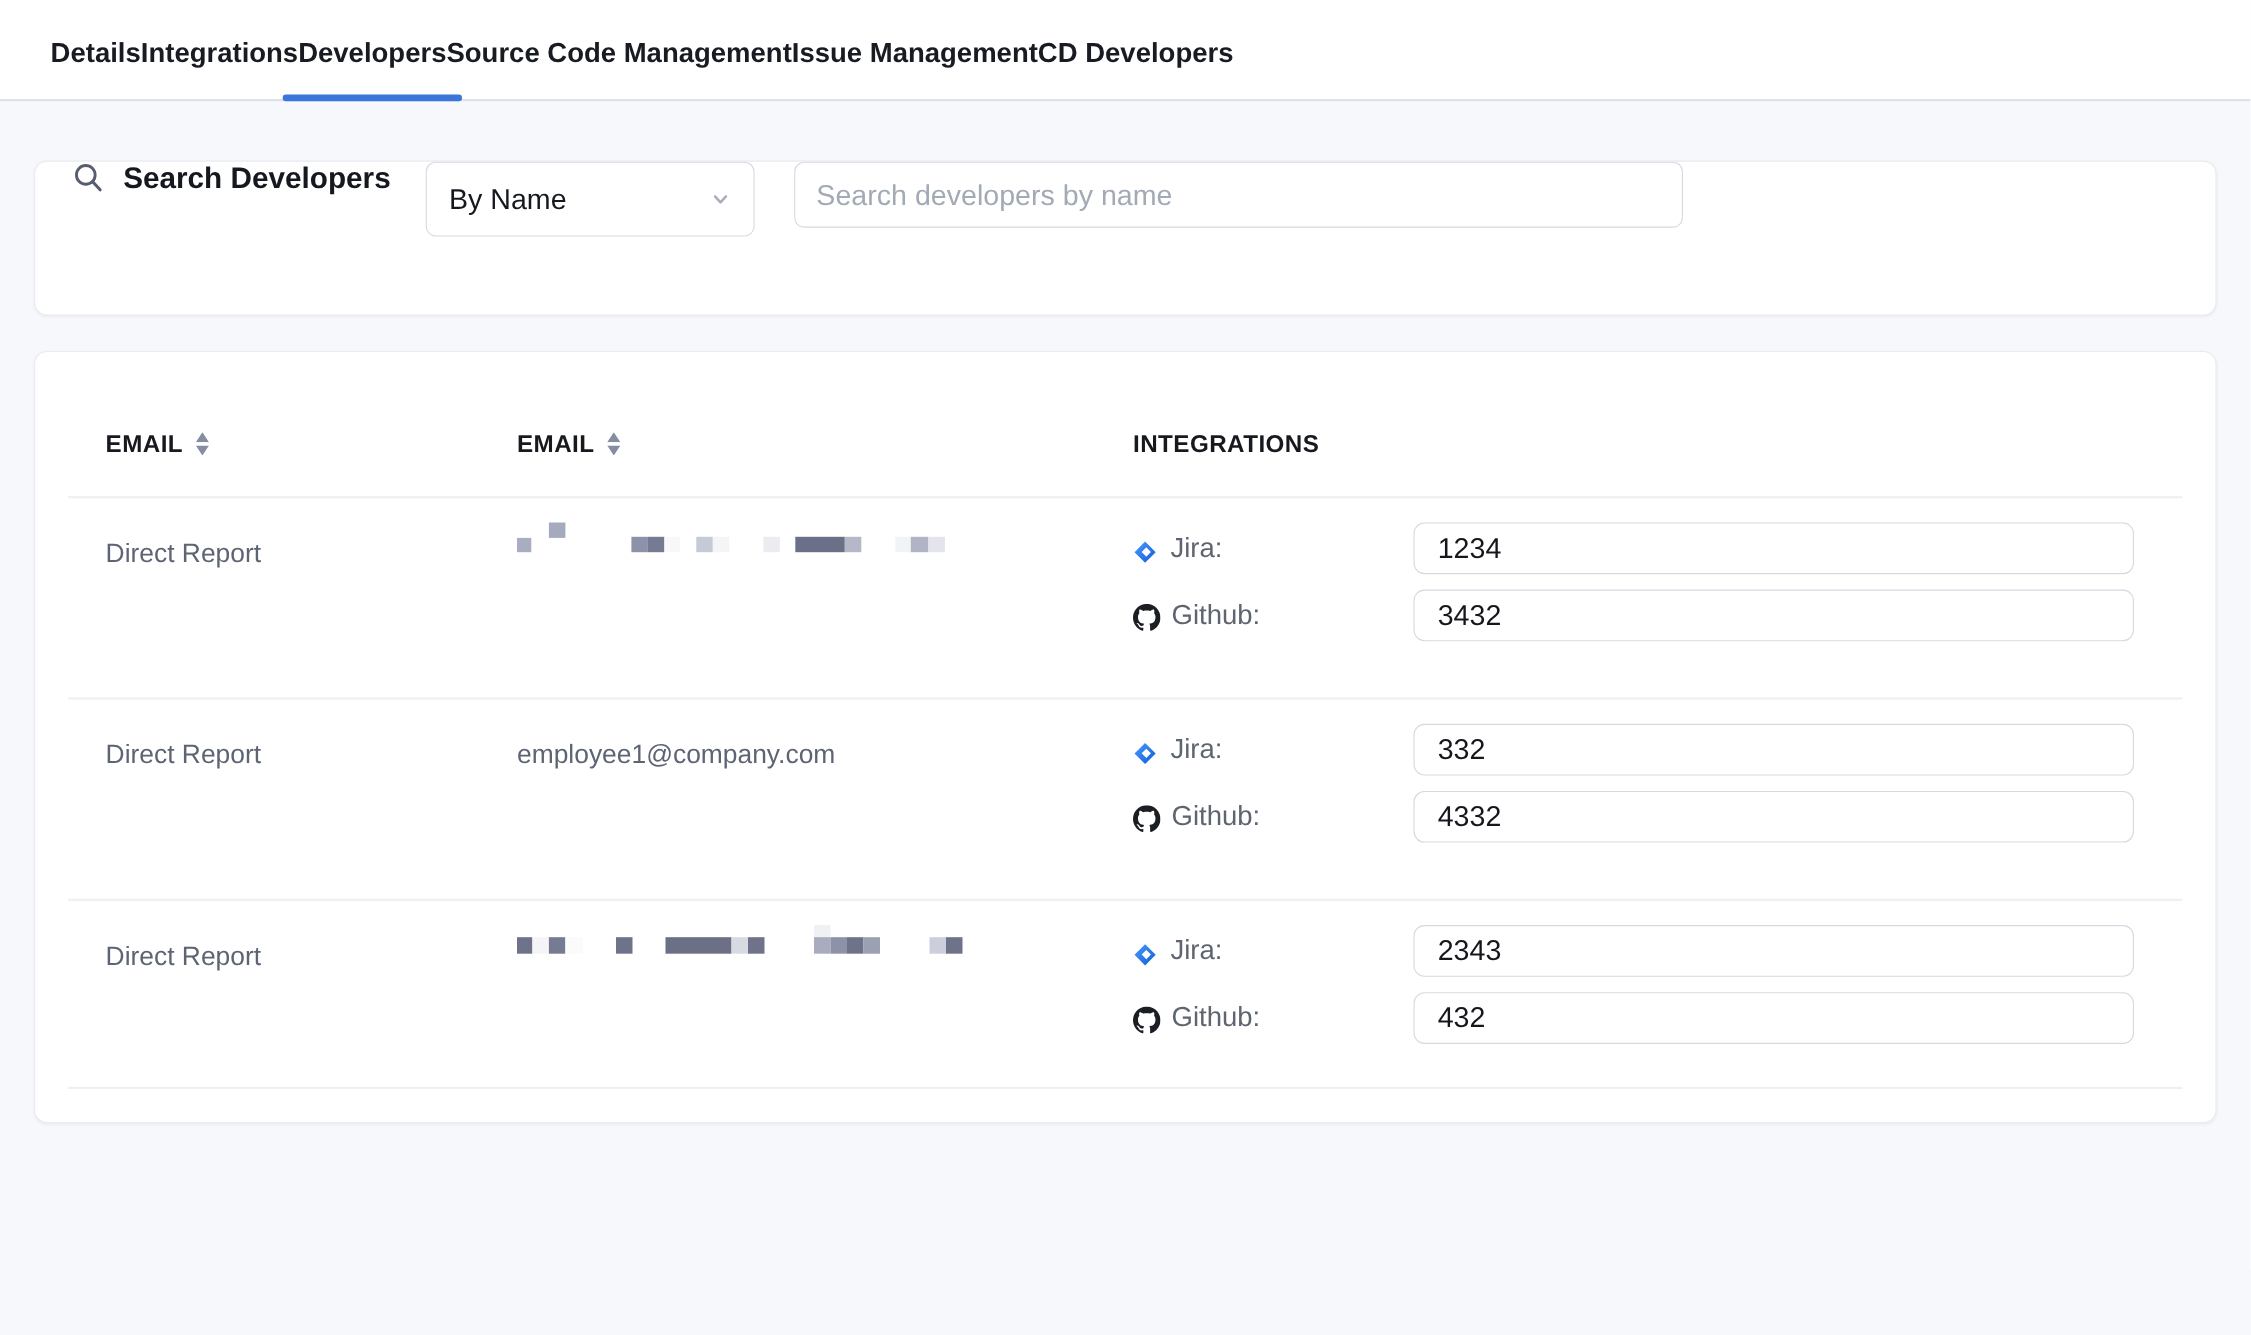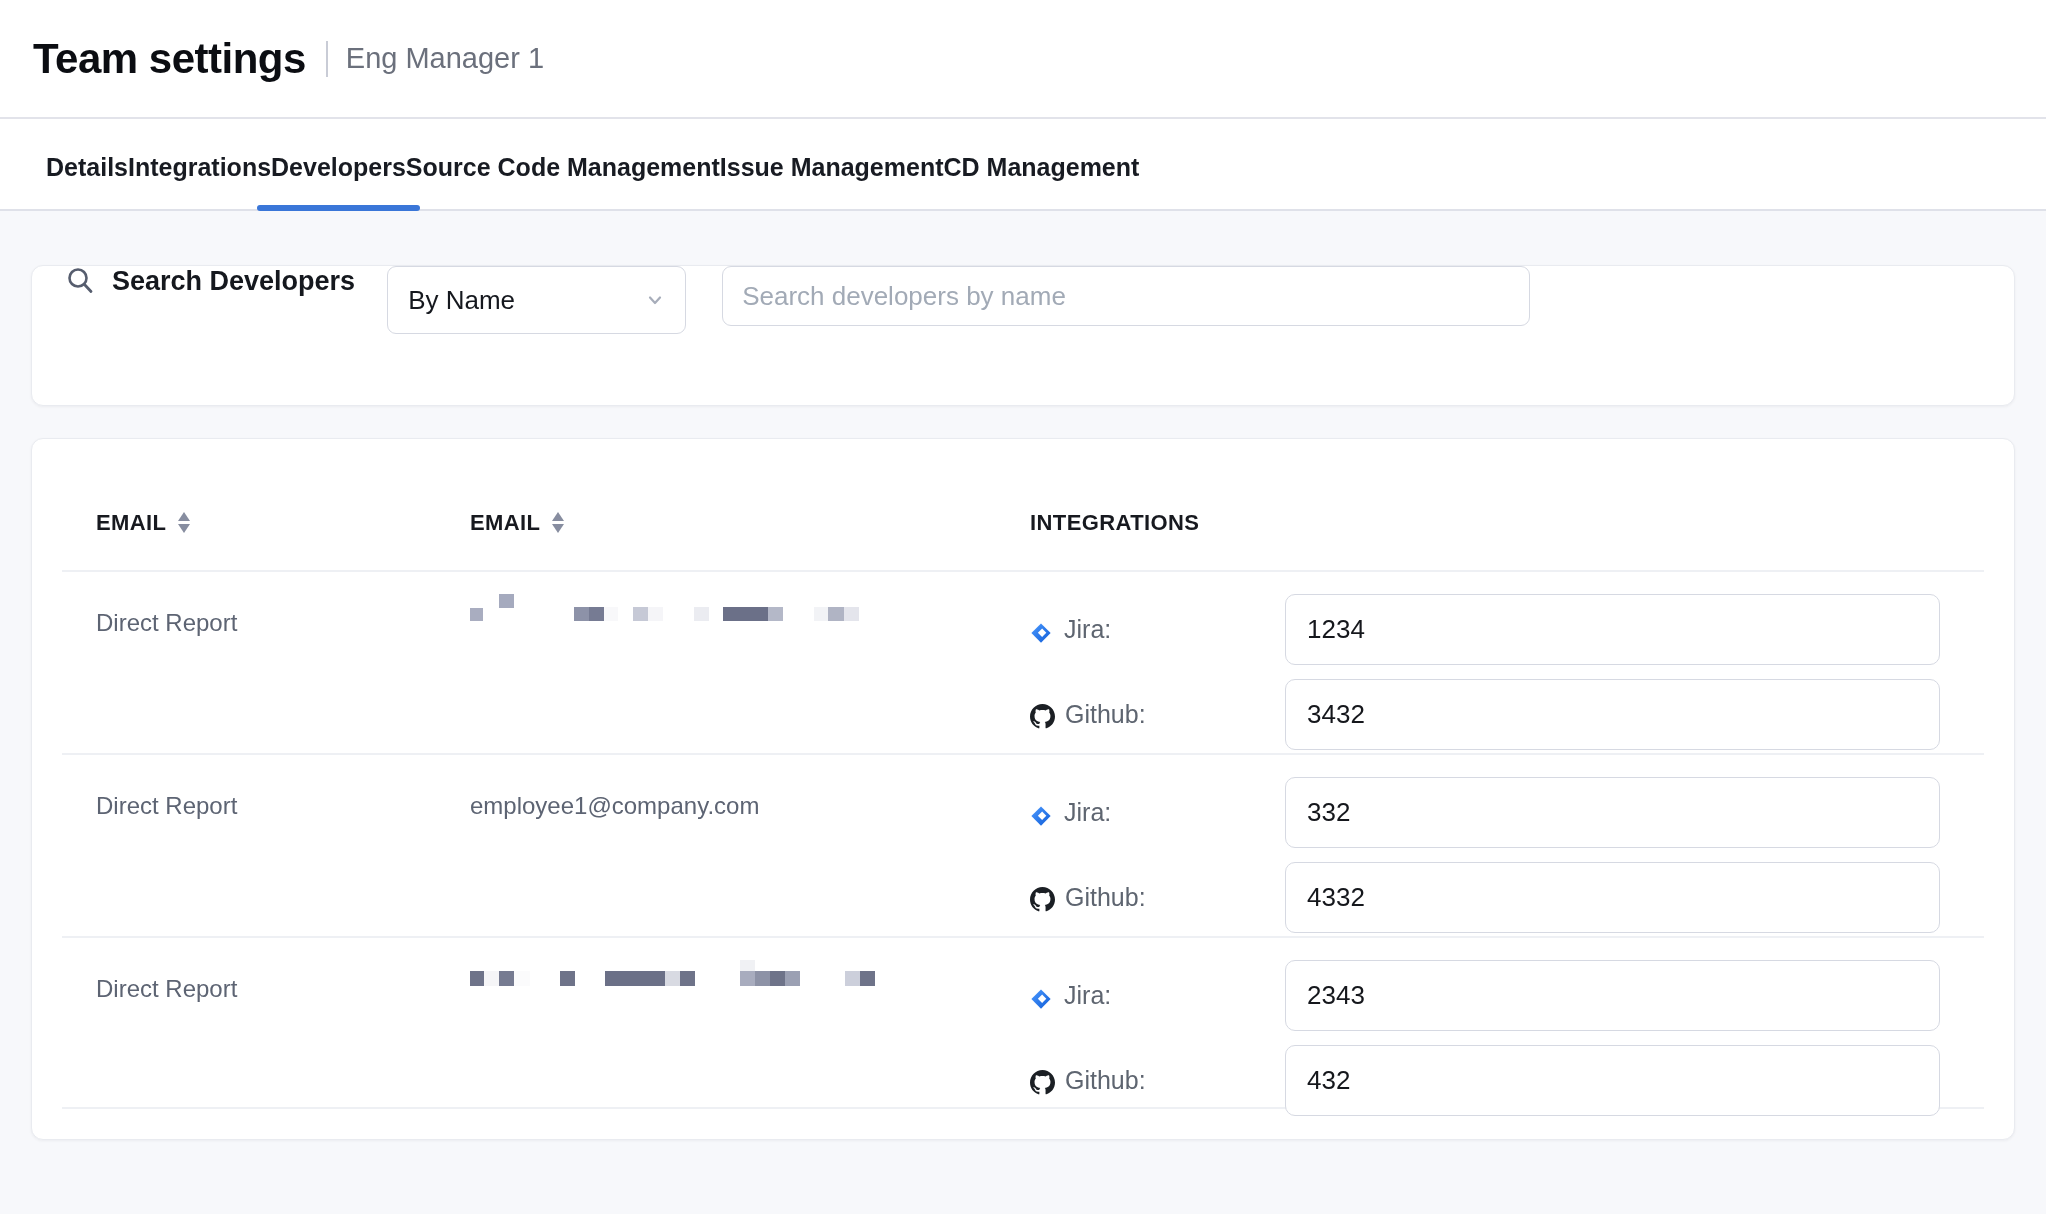--- a/index.html
+++ b/index.html
@@ -74,45 +74,40 @@
   .trow.r3 { height:169px; }
   .cell-name, .cell-email { font-size:24px; color:#5d6473; padding-top:15px; }
   .mosaic { position:relative; height:30px; width:420px; padding-top:0; }
   .mosaic .blk { position:absolute; }
 
   .int-line { display:flex; align-items:center; margin-bottom:14px; }
   .int-label-block { width:255px; display:flex; align-items:flex-end; }
   .jira-icon { width:22px; height:22px; display:flex; margin-right:12px; }
   .github-icon { width:25px; height:25px; display:flex; margin-right:10px; }
   .int-label { font-size:25px; color:#5e6570; }
-  .int-input { flex:1; height:71px; }
+  .int-input { flex:1; height:47px; }
   .int-input input {
     width:100%; height:100%; border:1.5px solid #d6d9e2; border-radius:10px;
     font-family:inherit; font-size:26px; color:#15171c; padding:0 21px; outline:none;
     background:#ffffff;
   }
 </style>
 </head>
 <body>
 
 <div class="screen">
 
-  <header class="page-header">
-    <h1 class="page-title">Team settings</h1>
-    <div class="title-sep"></div>
-    <span class="team-name">Eng Manager 1</span>
-  </header>
 
   <nav class="tab-bar">
     <div class="tab">Details</div>
     <div class="tab">Integrations</div>
     <div class="tab active">Developers</div>
     <div class="tab">Source Code Management</div>
     <div class="tab">Issue Management</div>
-    <div class="tab">CD Management</div>
+    <div class="tab">CD Developers</div>
   </nav>
 
   <section class="card search-card">
     <span class="search-icon">
       <svg viewBox="0 0 30 30" width="30" height="30">
         <circle cx="13" cy="12" r="8.5" fill="none" stroke="#565d6e" stroke-width="2.6"></circle>
         <line x1="19.5" y1="18.5" x2="26" y2="25.5" stroke="#565d6e" stroke-width="2.8" stroke-linecap="round"></line>
       </svg>
     </span>
     <span class="search-label">Search Developers</span>

